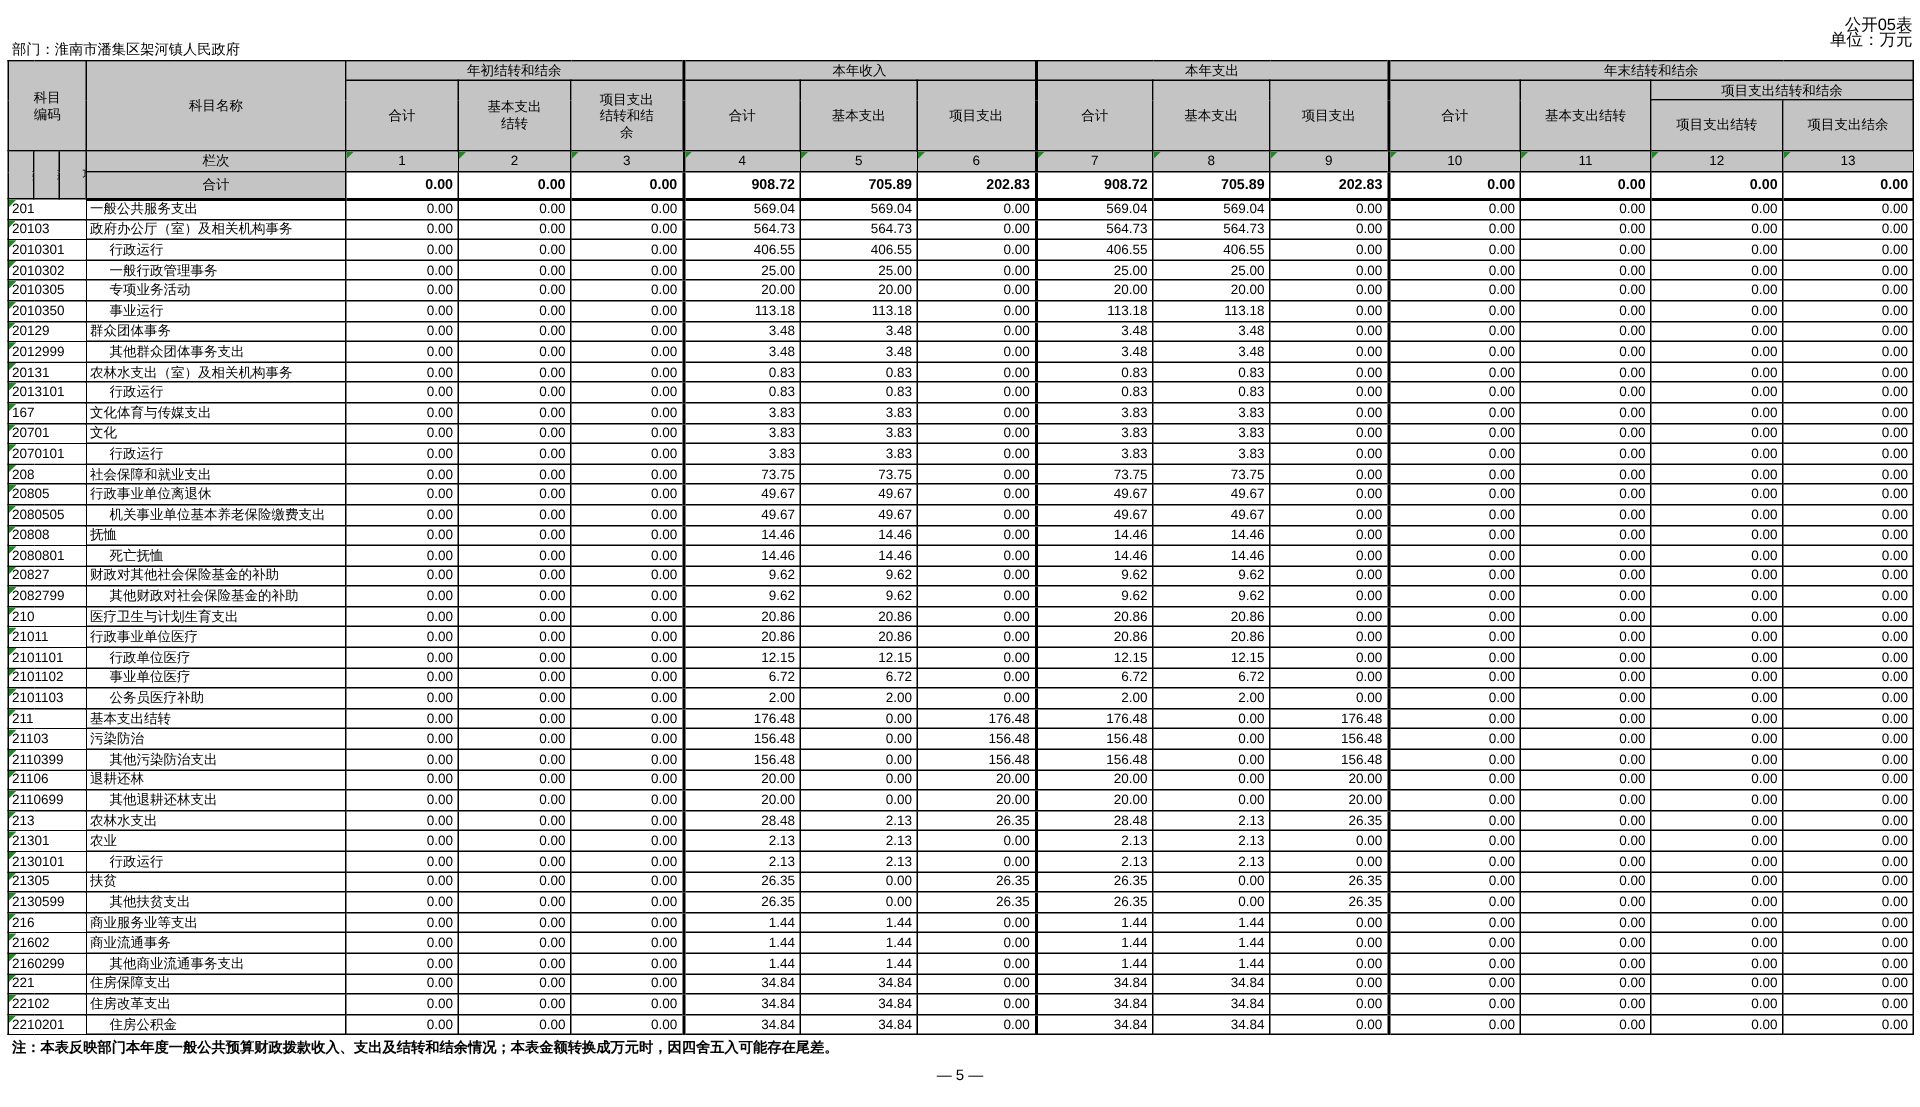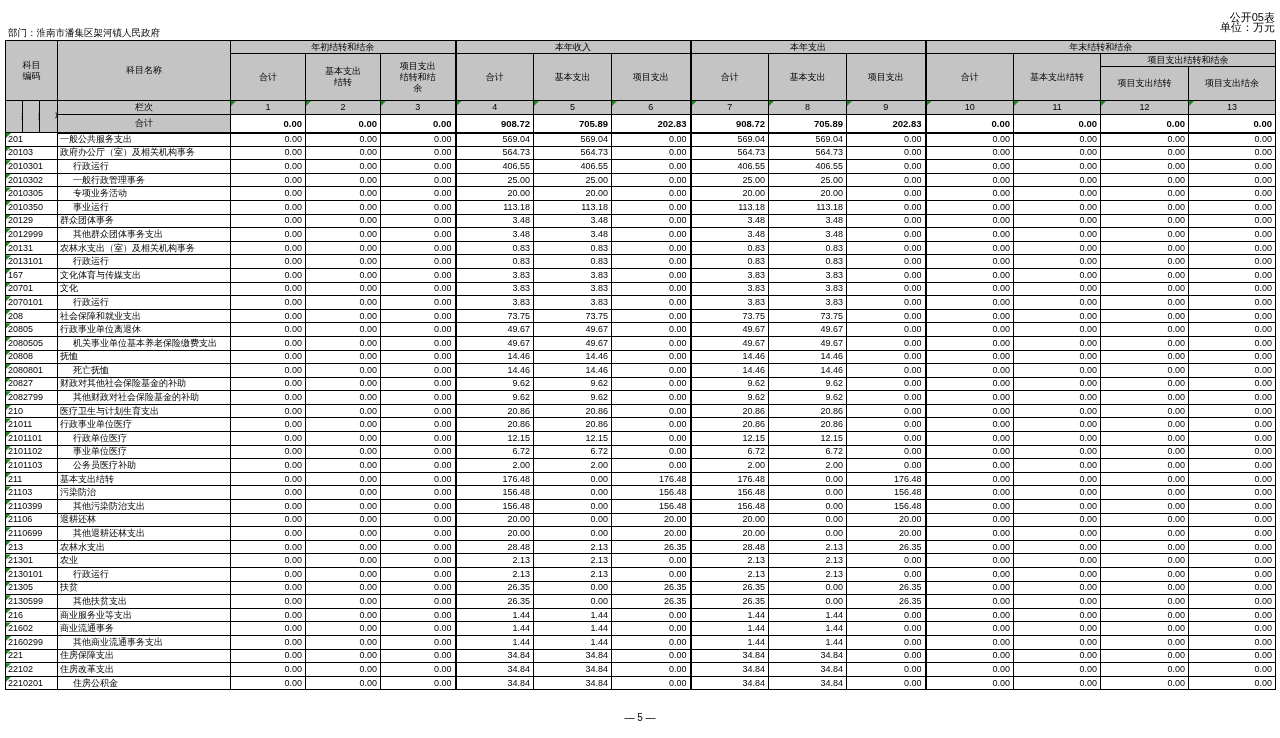--- a/index.html
+++ b/index.html
@@ -830,14 +830,15 @@
           <td class="num">34.84</td>
           <td class="num">0.00</td>
           <td class="num gb">0.00</td>
           <td class="num">0.00</td>
           <td class="num">0.00</td>
           <td class="num">0.00</td>
         </tr>
       </tbody>
   </table>
 
+  <div class="note">注：本表反映部门本年度一般公共预算财政拨款收入、支出及结转和结余情况；本表金额转换成万元时，因四舍五入可能存在尾差。</div>
   <div class="pageno">— 5 —</div>
 </div>
 
 </body></html>

